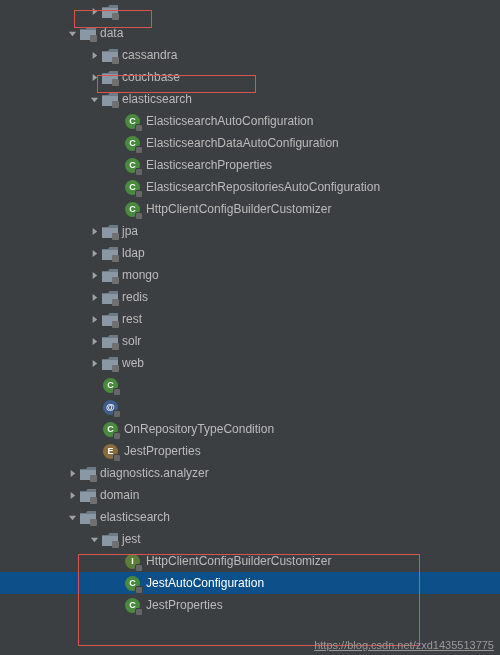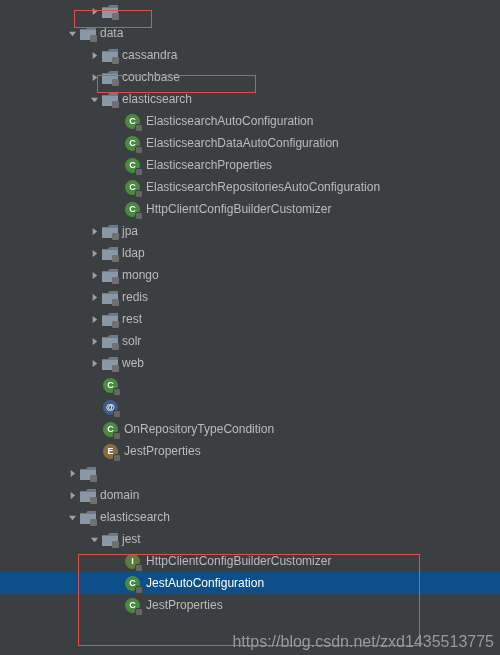--- a/index.html
+++ b/index.html
@@ -64,21 +64,21 @@
   }
   .label { }
   .highlight-box {
     position:absolute;
     border:1px solid #d9534f;
     pointer-events:none;
   }
   .watermark {
     position:absolute;
     right:6px; bottom:4px;
-    color:#999; font-size:16px;
+    color:#999; font-size:11px;text-decoration:underline;
   }
 </style>
 </head>
 <body>
 
 <div class="tree" id="tree">
     <div class="row">
       <span class="indent" style="width: 88px;"></span>
       <span class="arrow">
         <svg viewBox="0 0 10 10">
@@ -329,20 +329,21 @@
           <path d="M3 1 L8 5 L3 9 Z"></path>
         </svg>
       </span>
       <span class="folder-icon">
         <svg viewBox="0 0 16 13">
           <path fill="#6e7a85" d="M0 2 L6 2 L7.5 0 L16 0 L16 3 L0 3 Z"></path>
           <path fill="#8a98a5" d="M0 3 L16 3 L16 13 L0 13 Z"></path>
         </svg>
         <span class="folder-lock"></span>
       </span>
+      <span class="label">diagnostics.analyzer</span>
     </div>
     <div class="row">
       <span class="indent" style="width: 66px;"></span>
       <span class="arrow">
         <svg viewBox="0 0 10 10">
           <path d="M3 1 L8 5 L3 9 Z"></path>
         </svg>
       </span>
       <span class="folder-icon">
         <svg viewBox="0 0 16 13">

